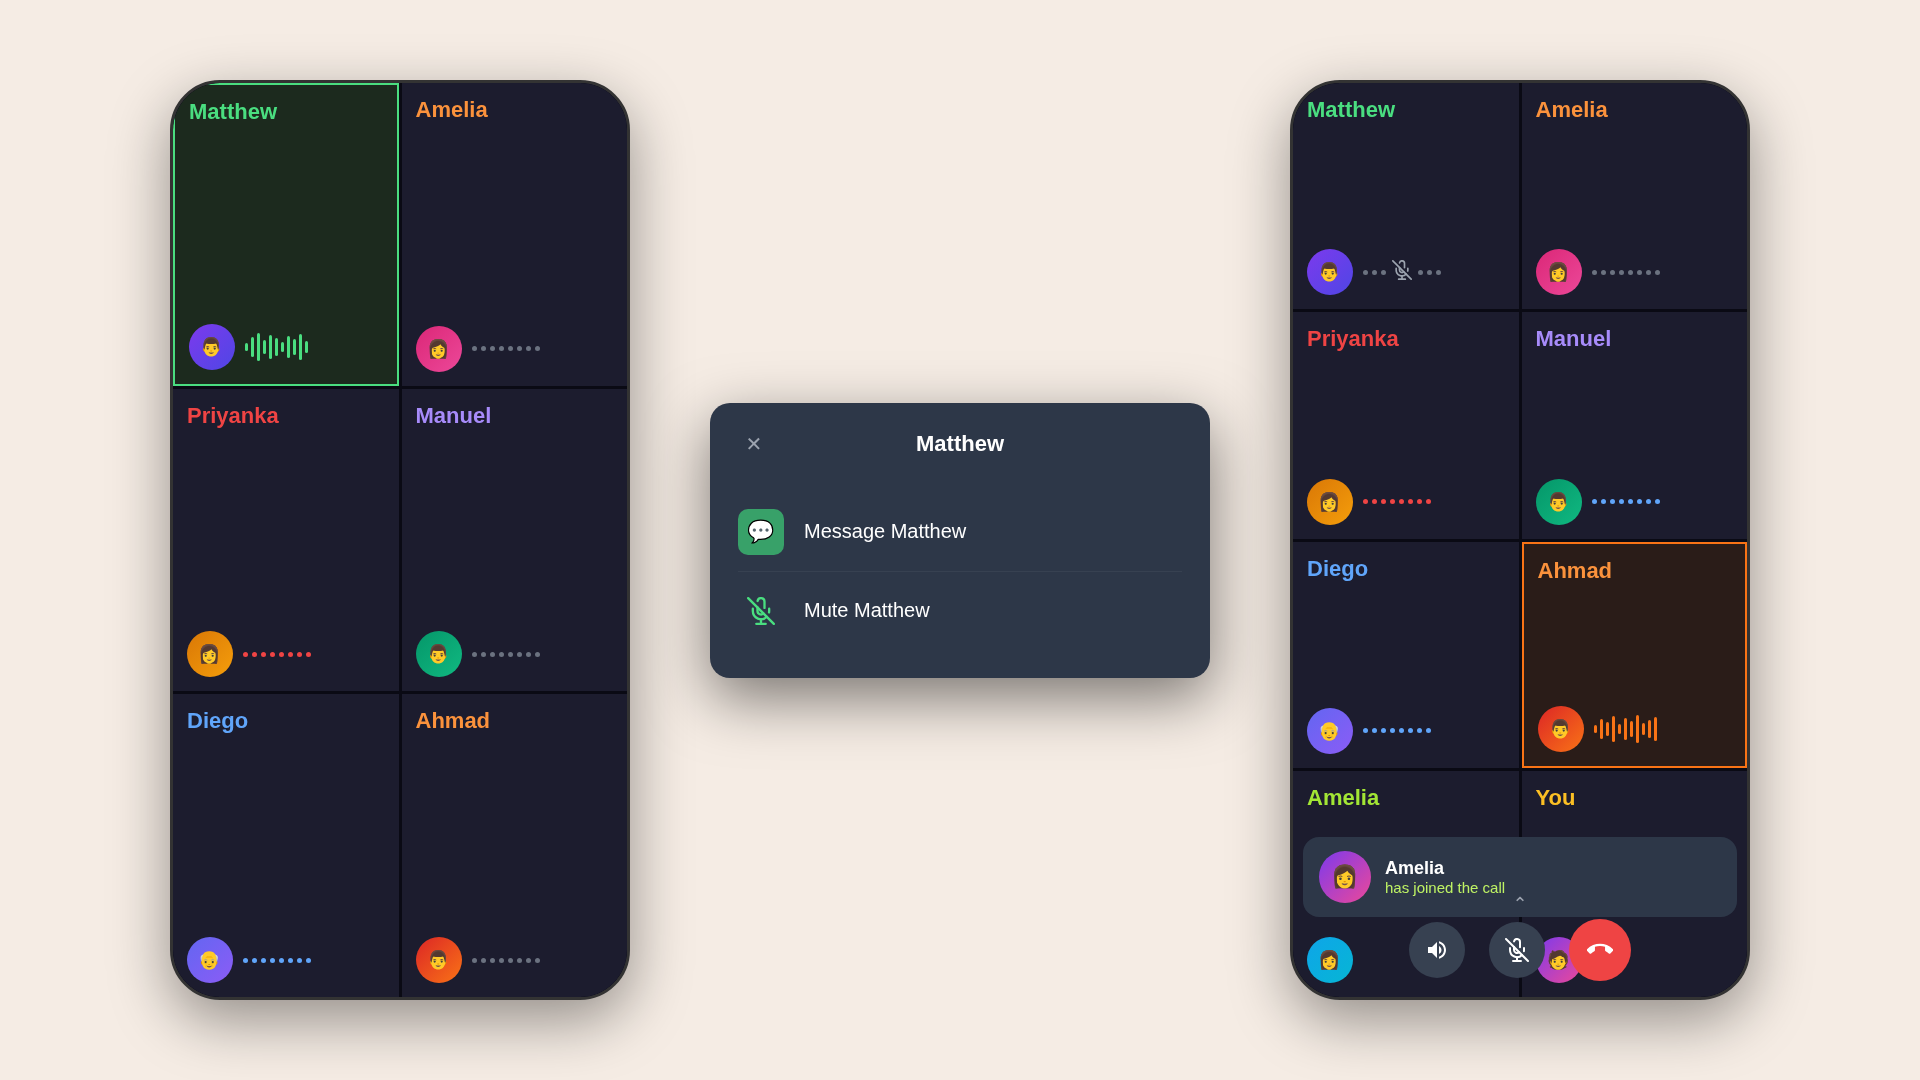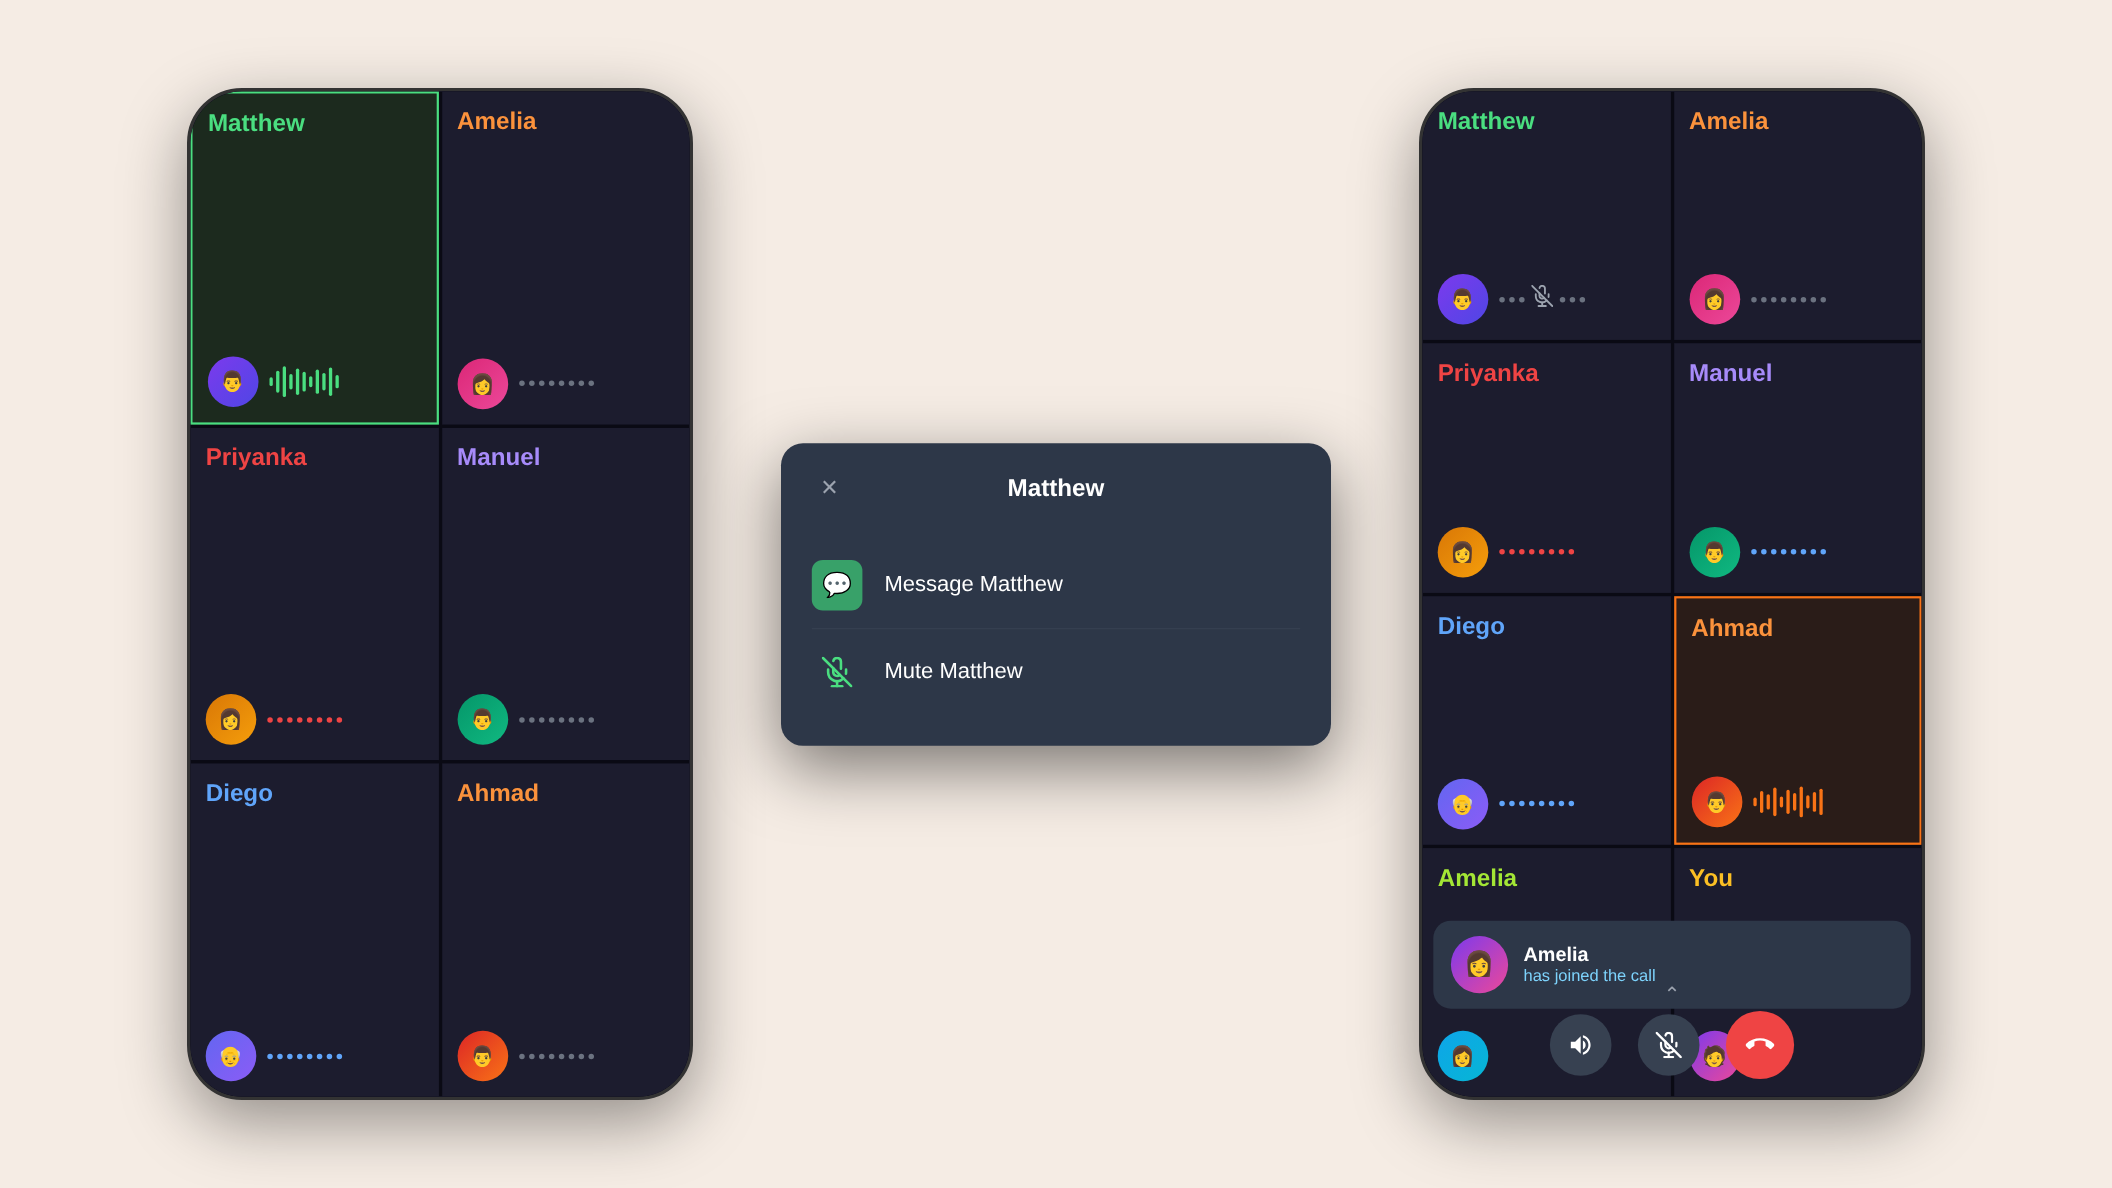--- a/index.html
+++ b/index.html
@@ -147,21 +147,21 @@
     }
 
     .notif-text-name {
       font-size: 18px;
       font-weight: 700;
       color: white;
     }
 
     .notif-text-sub {
       font-size: 15px;
-      color: #7dd3fc;
+      color: #bef264;
     }
 
     
     .bottom-controls {
       position: absolute;
       bottom: 16px;
       left: 0; right: 0;
       display: flex;
       align-items: center;
       justify-content: center;

